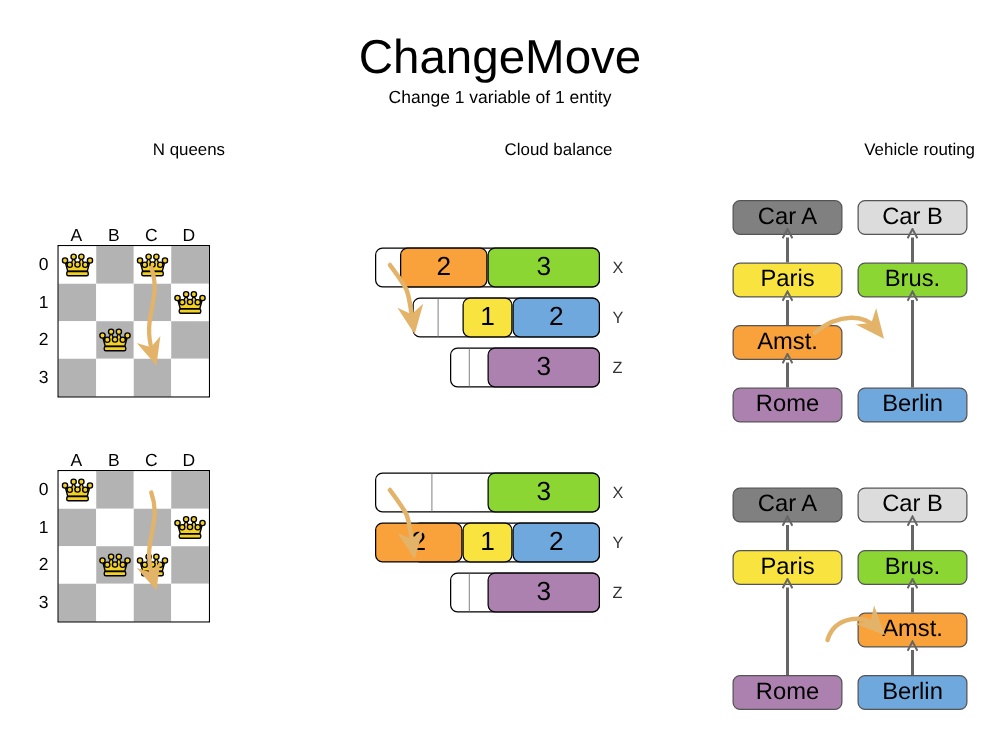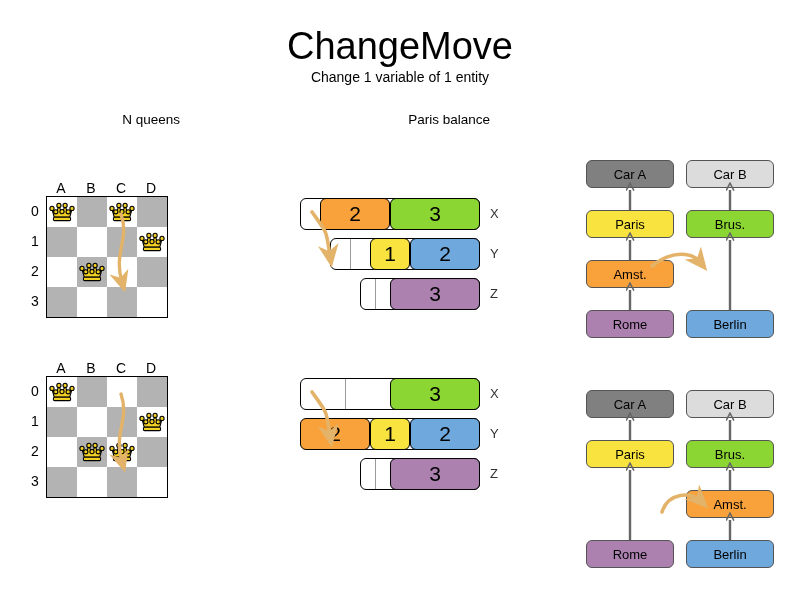--- a/index.html
+++ b/index.html
@@ -119,40 +119,41 @@
   }
 
   
   .vrp-box {
     position: absolute;
     width: 88px; height: 28px;
     border: 1.6px solid #545454;
     border-radius: 6px;
     box-sizing: border-box;
     display: flex; align-items: center; justify-content: center;
-    font-size: 13px;
+    font-size: 19px;
     color: #000;
   }
 
   
   #overlay {
     position: absolute; left: 0; top: 0;
     width: 800px; height: 600px;
     pointer-events: none;
   }
 </style>
 </head>
 <body>
 
 <div class="abs" id="title">ChangeMove</div>
 <div class="abs" id="subtitle">Change 1 variable of 1 entity</div>
 
 <div class="abs section-heading" id="heading-nqueens">N queens</div>
-<div class="abs section-heading" id="heading-cloud">Paris balance</div>
+<div class="abs section-heading" id="heading-cloud">Cloud balance</div>
 <div class="abs section-heading" id="heading-vrp">
+  <div>Vehicle routing</div>
 </div>
 
 <div class="abs board-wrap" id="board-before" style="left:30px; top:196px;">
   <div class="col-labels">
       <span style="left: 0px;">A</span>
       <span style="left: 30px;">B</span>
       <span style="left: 60px;">C</span>
       <span style="left: 90px;">D</span>
     </div>
   <div class="row-labels">

